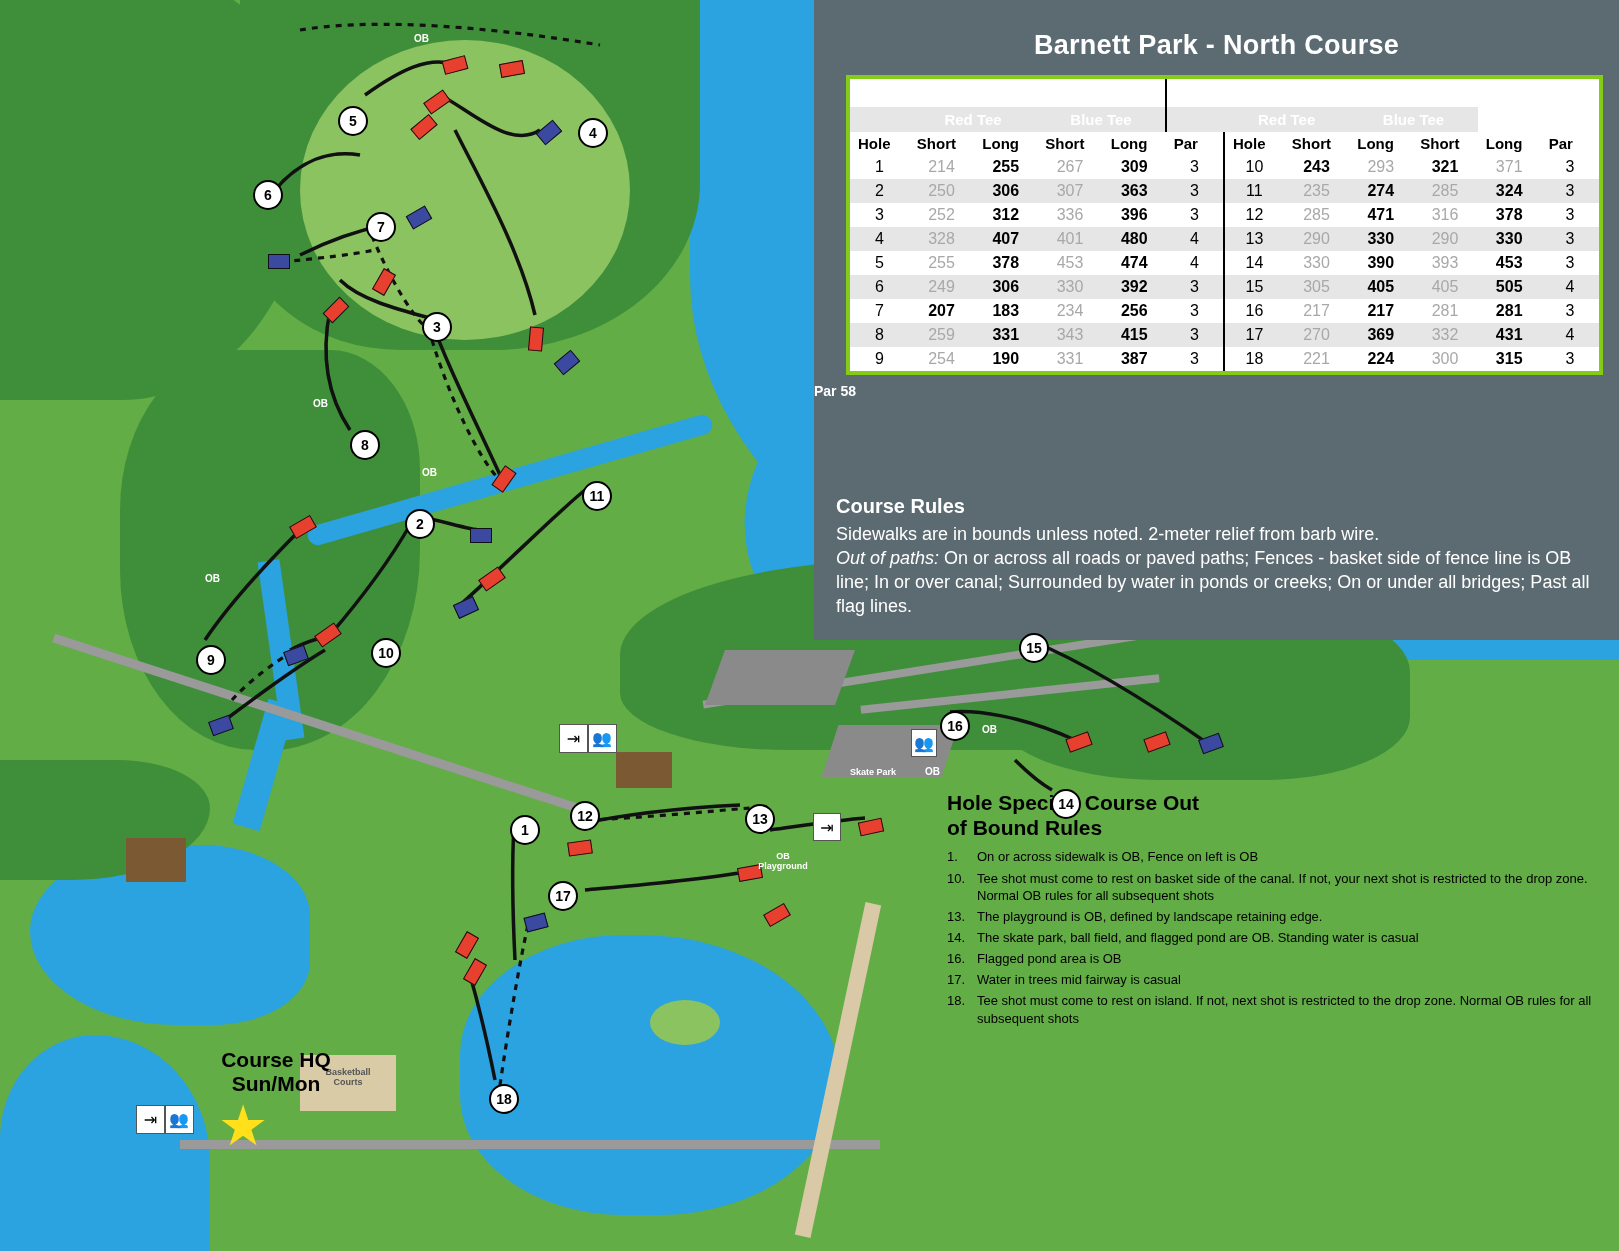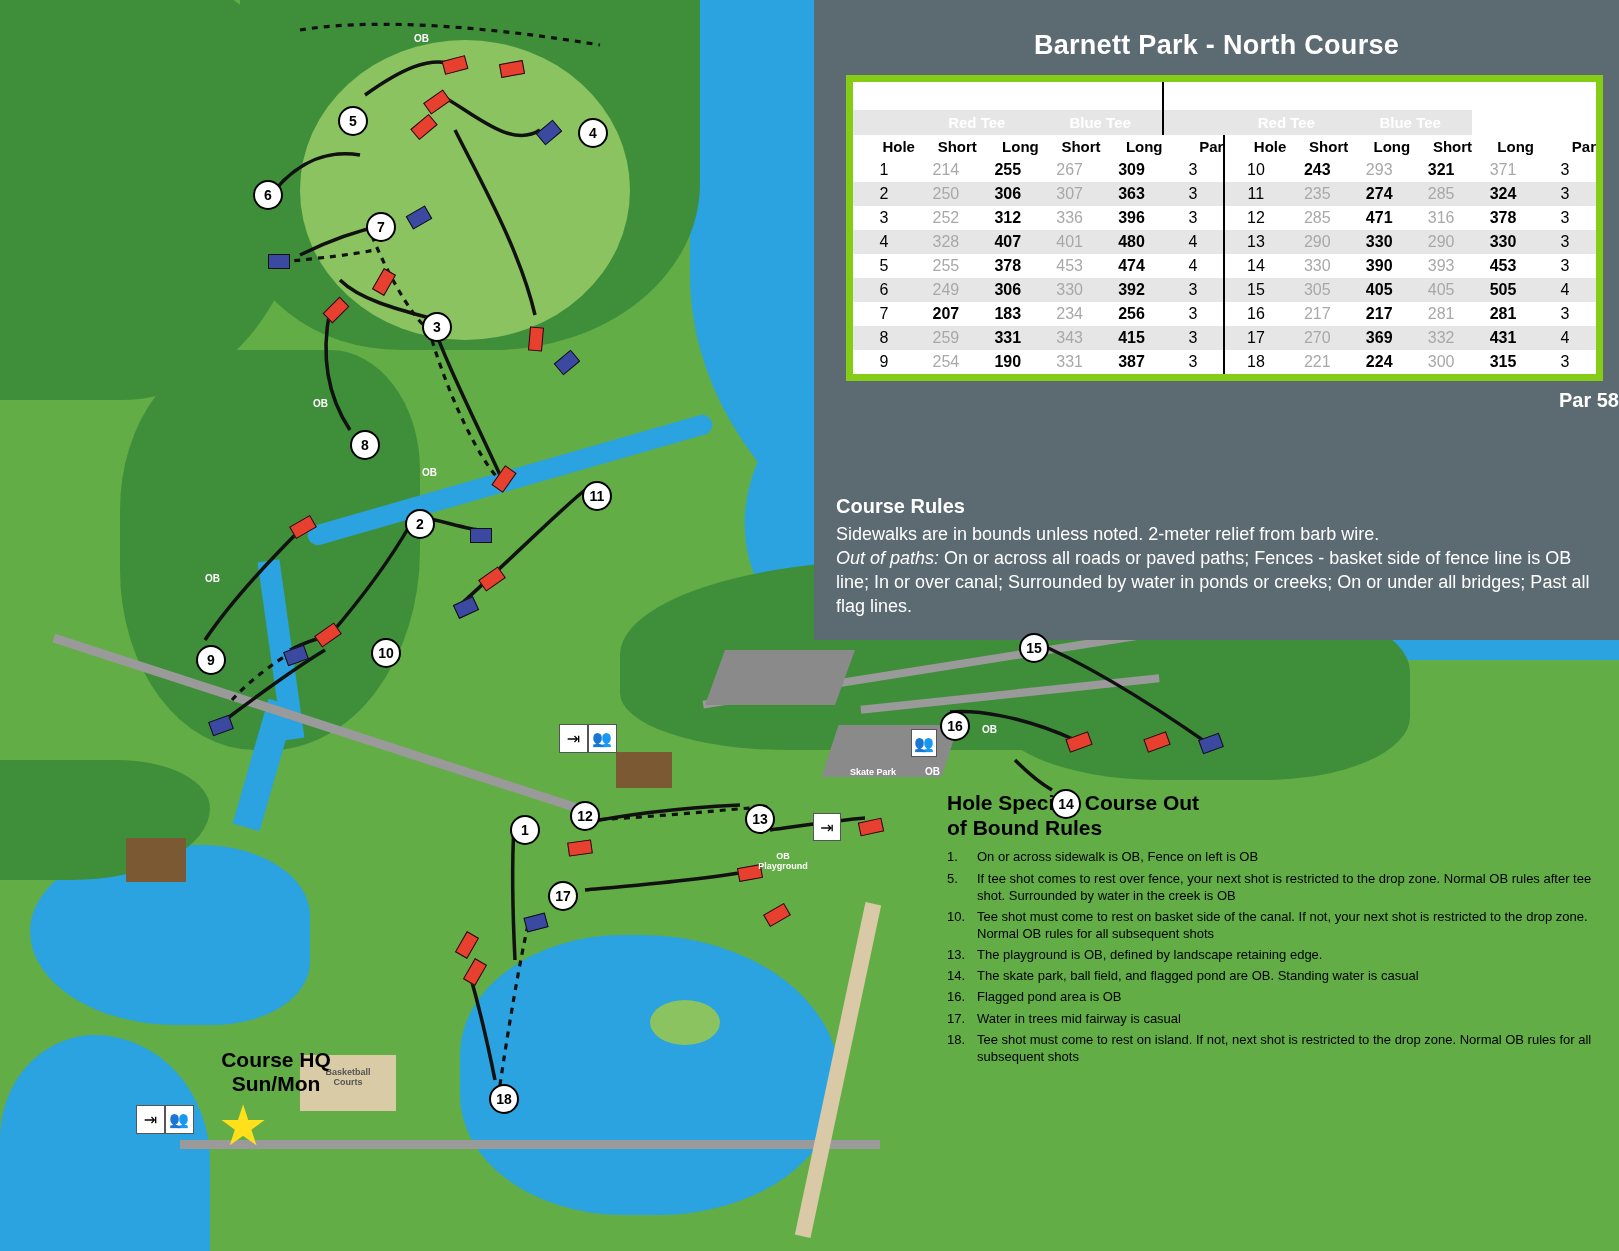--- a/index.html
+++ b/index.html
@@ -16,35 +16,35 @@
   .grass-light{background:#8cc361;}
   .path-grey{background:#9a9a9a;}
   .path-tan{background:#d9c9a6;}
   .bldg{background:#8a8a8a;}
   .bldg-brown{background:#7b5a33;}
 
   
   #panel{position:absolute;right:0;top:0;width:805px;height:640px;background:#5c6a72;}
   #panel-title{color:#fff;font-weight:bold;font-size:27px;text-align:center;padding-top:30px;letter-spacing:.3px;}
 
-  #tablewrap{margin:14px 16px 0 32px;background:#fff;border:7px solid #84cc16;}
+  #tablewrap{margin:14px 16px 0 32px;background:#fff;border:4px solid #84cc16;}
   table{border-collapse:collapse;width:100%;font-size:15px;}
   .hdr-black td{background:#000;color:#fff;font-weight:bold;text-align:center;padding:5px 0;font-size:16px;}
   .hdr-grey td{background:#6d6d6d;color:#fff;font-weight:bold;text-align:center;padding:4px 0;font-size:15px;}
-  .hdr-sub td{background:#fff;color:#000;font-weight:bold;text-align:right;padding:3px 0;font-size:15px;}
+  .hdr-sub td{background:#fff;color:#000;font-weight:bold;text-align:left;padding:3px 8px;font-size:15px;}
   tbody td{text-align:center;padding:3px 0;font-size:16px;}
   tbody tr:nth-child(odd) td{background:#fff;}
   tbody tr:nth-child(even) td{background:#e6e6e6;}
   td.dim{color:#a8a8a8;}
   td.strong{color:#000;font-weight:bold;}
   td.hole{font-weight:normal;color:#000;}
   .vdiv{border-left:2px solid #000;}
   .colw{width:6.4%;}
 
-  #par-total{color:#fff;font-weight:bold;font-size:20px;text-align:right;margin-top:8px;}
+  #par-total{color:#fff;font-weight:bold;font-size:14px;text-align:left;margin-top:8px;}
 
   #rules{position:absolute;right:0;top:485px;width:805px;background:#5c6a72;padding:10px 14px 14px 22px;box-sizing:border-box;}
   #rules h3{margin:0 0 4px 0;color:#fff;font-size:20px;}
   #rules p{margin:0;color:#fff;font-size:18px;line-height:1.34;}
   #rules .ital{font-style:italic;}
 
   #hs-rules{position:absolute;right:0;top:790px;width:690px;box-sizing:border-box;padding-left:18px;}
   #hs-rules h3{margin:0;color:#000;font-size:21px;font-weight:bold;line-height:1.2;}
   #hs-rules ul{list-style:none;margin:8px 0 0 0;padding:0;}
   #hs-rules li{color:#000000;font-size:13px;line-height:1.32;margin-bottom:4px;padding-left:30px;text-indent:-30px;}
@@ -424,21 +424,20 @@
     <p><span class="ital">Out of paths:</span><span> On or across all roads or paved paths; Fences - basket side of fence line is OB line; In or over canal; Surrounded by water in ponds or creeks; On or under all bridges; Past all flag lines.</span></p>
   </div>
 
   <div id="hs-rules">
     <h3>
       <span>Hole Specific Course Out</span><br>
       <span>of Bound Rules</span>
     </h3>
     <ul>
       <li><span class="num">1.</span><span>On or across sidewalk is OB, Fence on left is OB</span></li>
-      <li><span class="num">5.</span><span>If tee shot comes to rest over fence, your next shot is restricted to the drop zone. Normal OB rules after tee shot. Surrounded by water in the creek is OB</span></li>
       <li><span class="num">10.</span><span>Tee shot must come to rest on basket side of the canal. If not, your next shot is restricted to the drop zone. Normal OB rules for all subsequent shots</span></li>
       <li><span class="num">13.</span><span>The playground is OB, defined by landscape retaining edge.</span></li>
       <li><span class="num">14.</span><span>The skate park, ball field, and flagged pond are OB. Standing water is casual</span></li>
       <li><span class="num">16.</span><span>Flagged pond area is OB</span></li>
       <li><span class="num">17.</span><span>Water in trees mid fairway is casual</span></li>
       <li><span class="num">18.</span><span>Tee shot must come to rest on island. If not, next shot is restricted to the drop zone. Normal OB rules for all subsequent shots</span></li>
     </ul>
   </div>
 
 </div>

